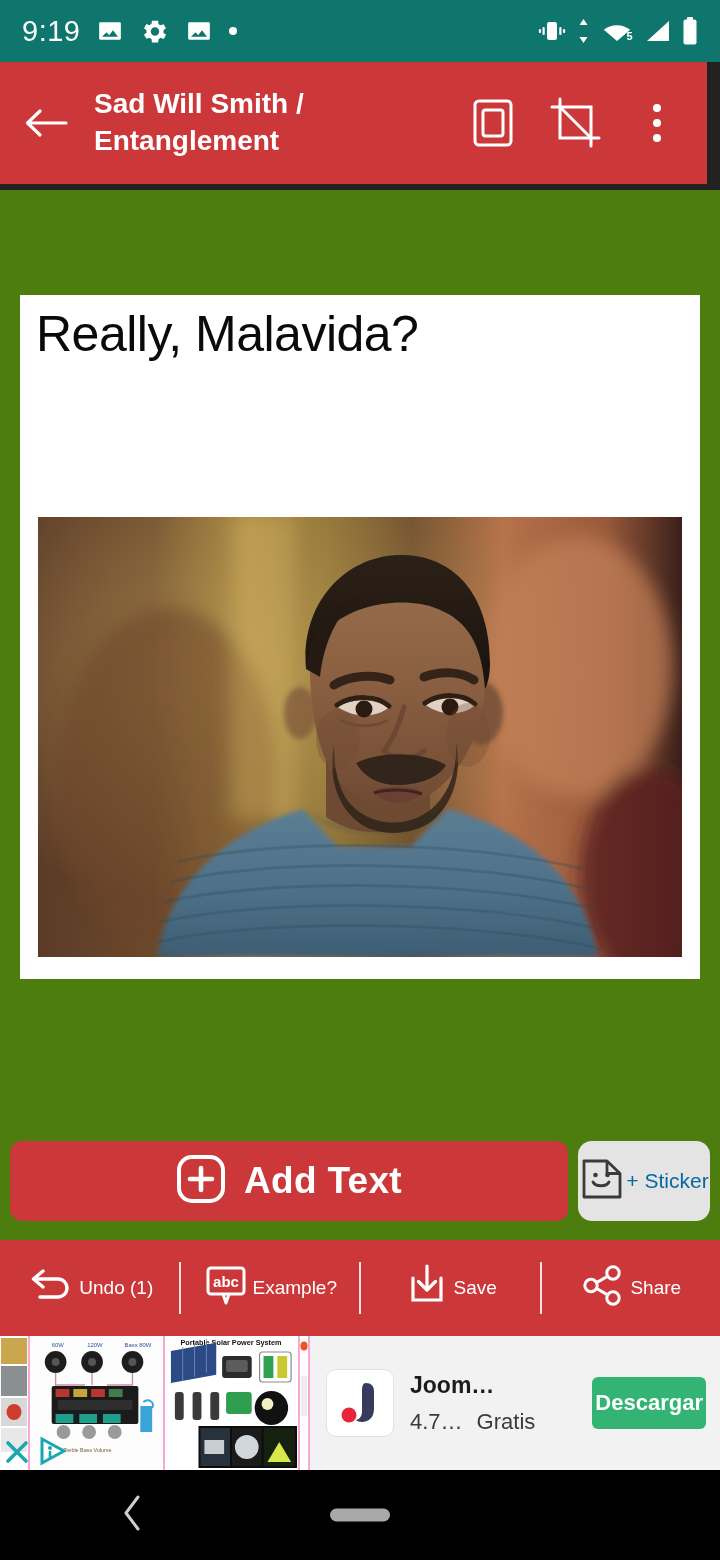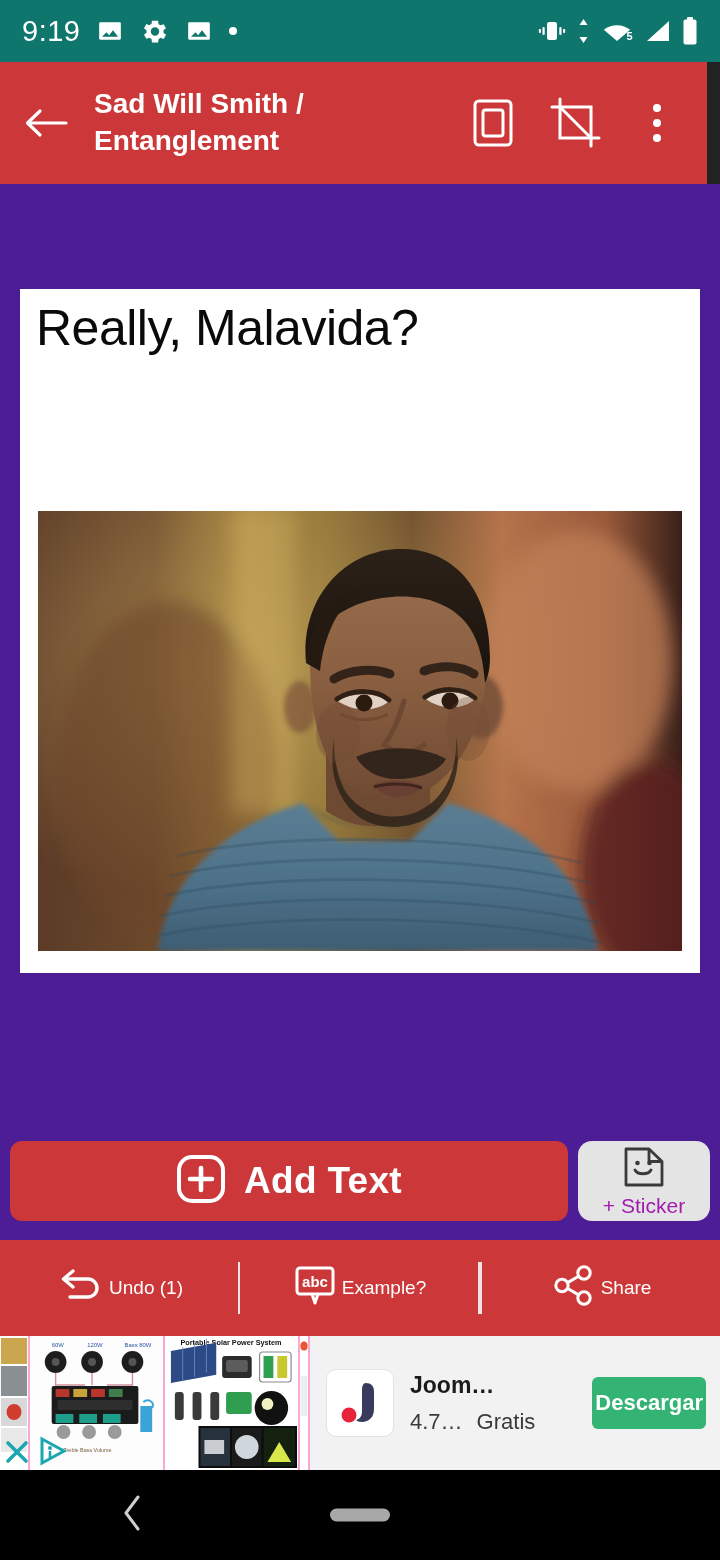--- a/index.html
+++ b/index.html
@@ -33,22 +33,22 @@
     color:#fff; font-size:28px; font-weight:bold; line-height:1.32;
     margin-left:16px; flex:1 1 auto; max-width:300px;
   }
   .appbar-actions { display:flex; align-items:center; gap:10px; margin-left:auto; }
   .ab-btn { width:72px; height:72px; display:flex; align-items:center; justify-content:center; }
   .kebab { display:flex; flex-direction:column; gap:7px; align-items:center; }
   .kebab i { width:8px; height:8px; border-radius:50%; background:#fff; display:block; }
 
   
   .editor-area {
-    position:absolute; top:184px; left:0; width:720px; height:1264px;
-    background:#4c1d95;
+    position:absolute; top:190px; left:0; width:720px; height:1264px;
+    background:#4d7c0f;
   }
   .meme-canvas {
     position:absolute; top:105px; left:20px; width:680px; height:684px;
     background:#ffffff; overflow:hidden;
   }
   .meme-text {
     position:absolute; top:12px; left:16px; right:16px;
     font-family:"Liberation Sans", sans-serif;
     font-size:50px; color:#0a0a0a; line-height:1.1; letter-spacing:-0.5px;
   }
@@ -72,22 +72,22 @@
     display:flex; align-items:center; padding:0 10px; gap:10px;
   }
   .add-text-btn {
     flex:1 1 auto; height:80px; background:#CC3839; border-radius:12px;
     display:flex; align-items:center; justify-content:center; gap:18px;
     color:#fff;
   }
   .add-text-label { font-size:37px; font-weight:bold; letter-spacing:0.3px; }
   .sticker-btn {
     width:132px; height:80px; background:#e4e4e4; border-radius:14px;
-    display:flex; flex-direction:column; align-items:center; justify-content:center;
-    gap:1px; color:#a21caf;
+    display:flex; flex-direction:row; align-items:center; justify-content:center;
+    gap:1px; color:#0369a1;
   }
   .sticker-label { font-size:21px; }
 
   
   .toolbar {
     position:absolute; left:0; top:1240px; width:720px; height:96px;
     background:#CC3839; display:flex; align-items:center;
   }
   .tool {
     flex:1 1 0; display:flex; flex-direction:row; align-items:center; justify-content:center;
@@ -380,20 +380,29 @@
       <span>
         <svg width="46" height="42" viewBox="0 0 46 42">
           <rect x="5" y="3" width="36" height="26" rx="3" fill="none" stroke="#fff" stroke-width="3"></rect>
           <path d="M20 29l3 9 3-9" fill="none" stroke="#fff" stroke-width="3" stroke-linejoin="round"></path>
           <text x="23" y="22" text-anchor="middle" font-family="Liberation Sans, sans-serif" font-size="15" font-weight="bold" fill="#fff">abc</text>
         </svg>
       </span>
       <span class="tool-label">Example?</span>
     </div>
     <div class="tool-sep"></div>
+    <div class="tool">
+      <span>
+        <svg width="46" height="44" viewBox="0 0 46 44">
+          <path d="M9 14V36h28V14" fill="none" stroke="#fff" stroke-width="3.2" stroke-linecap="round"></path>
+          <path d="M23 2v23M14.5 17.5L23 26l8.5-8.5" fill="none" stroke="#fff" stroke-width="3.2" stroke-linecap="round" stroke-linejoin="round"></path>
+        </svg>
+      </span>
+      <span class="tool-label">Save</span>
+    </div>
     <div class="tool-sep"></div>
     <div class="tool">
       <span>
         <svg width="46" height="42" viewBox="0 0 46 42">
           <circle cx="33" cy="8" r="6.2" fill="none" stroke="#fff" stroke-width="3"></circle>
           <circle cx="33" cy="33" r="6.2" fill="none" stroke="#fff" stroke-width="3"></circle>
           <circle cx="11" cy="20.5" r="6.2" fill="none" stroke="#fff" stroke-width="3"></circle>
           <path d="M16.6 17.6l11-6.4M16.6 23.5l11 6.4" stroke="#fff" stroke-width="3" stroke-linecap="round"></path>
         </svg>
       </span>

